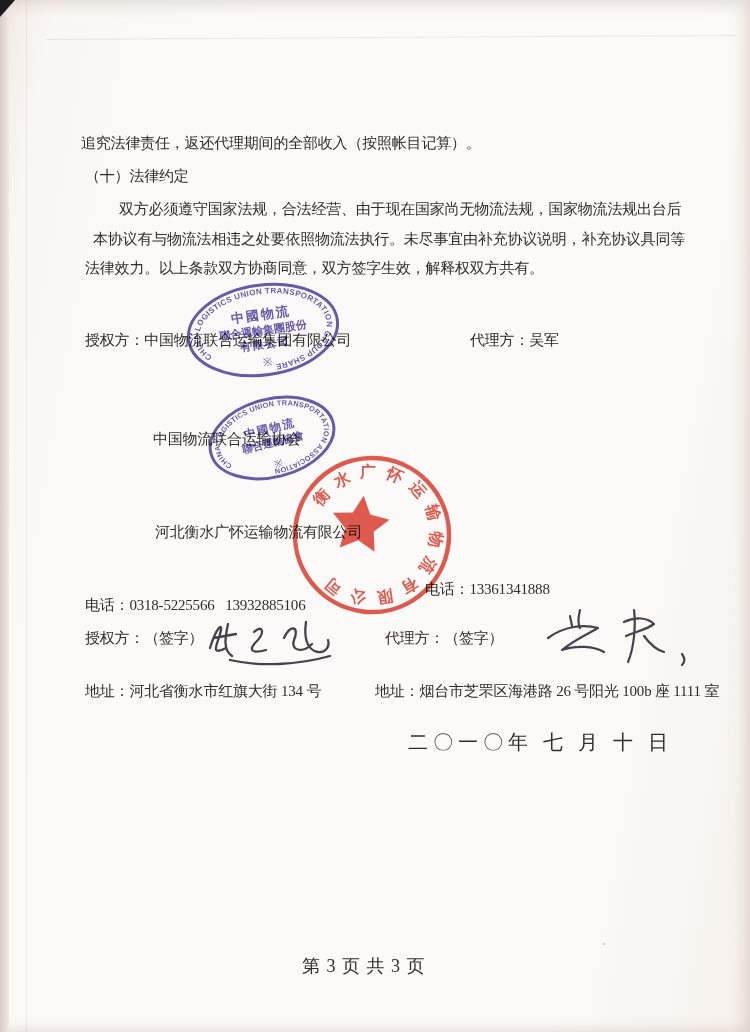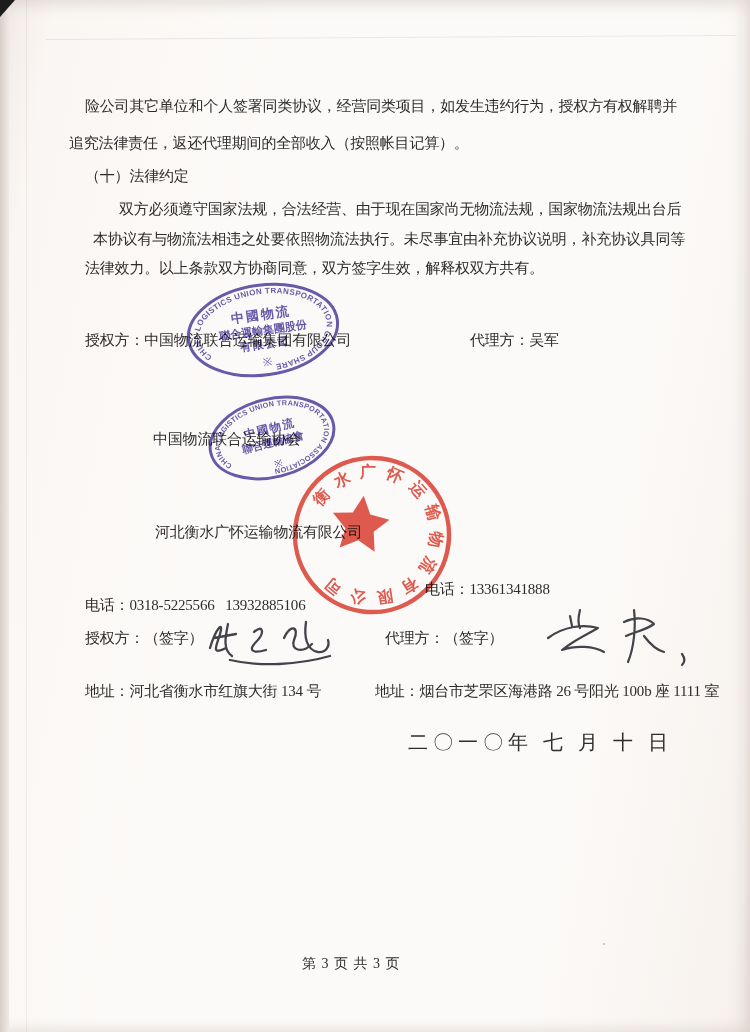--- a/index.html
+++ b/index.html
@@ -25,41 +25,40 @@
 
 <div class="page">
 
   <div class="edge-strip"></div>
   <div class="crease-v"></div>
   <div class="crease-h"></div>
   <div class="corner-mark"></div>
   <div class="speck" style="left:268px;top:271px;width:3px;height:3px;"></div>
   <div class="speck" style="left:603px;top:943px;width:2px;height:2px;opacity:.5;"></div>
 
-  <div class="txt" style="left:85px; top:97px;">险公司其它单位和个人签署同类协议，经营同类项目，如发生违约行为，授权方有权解聘并</div>
-  <div class="txt" style="left:69px; top:134px;">追究法律责任，返还代理期间的全部收入（按照帐目记算）。</div>
+  <div class="txt" style="left:81px; top:134px;">追究法律责任，返还代理期间的全部收入（按照帐目记算）。</div>
   <div class="txt" style="left:85px; top:167px;font-family:Liberation Serif, serif;">（十）法律约定</div>
   <div class="txt" style="left:119px; top:200px;">双方必须遵守国家法规，合法经营、由于现在国家尚无物流法规，国家物流法规出台后</div>
   <div class="txt" style="left:85px; top:230px;margin-left:8px;">本协议有与物流法相违之处要依照物流法执行。未尽事宜由补充协议说明，补充协议具同等</div>
   <div class="txt" style="left:85px; top:259px;">法律效力。以上条款双方协商同意，双方签字生效，解释权双方共有。</div>
 
   <div class="txt" style="left:85px; top:331px;">授权方：中国物流联合运输集团有限公司</div>
   <div class="txt" style="left:470px; top:331px;">代理方：吴军</div>
   <div class="txt" style="left:153px; top:430px;">中国物流联合运输协会</div>
   <div class="txt" style="left:155px; top:523px;">河北衡水广怀运输物流有限公司</div>
 
   <div class="txt" style="left:85px; top:580px;margin-top:16px;">电话：0318-5225566   13932885106</div>
   <div class="txt" style="left:402px; top:580px;margin-left:23px;">电话：13361341888</div>
   <div class="txt" style="left:85px; top:629px;">授权方：（签字）</div>
   <div class="txt" style="left:385px; top:629px;">代理方：（签字）</div>
   <div class="txt" style="left:85px; top:682px;">地址：河北省衡水市红旗大街 134 号</div>
   <div class="txt" style="left:375px; top:682px;">地址：烟台市芝罘区海港路 26 号阳光 100b 座 1111 室</div>
 
   <div class="txt" style="left:408px; top:730px; font-size:20px; letter-spacing:5px;">二〇一〇年 七 月 十 日</div>
-  <div class="txt" style="left:302px; top:956px; font-size:14px; letter-spacing:1px;">第 3 页 共 3 页</div>
+  <div class="txt" style="left:302px; top:956px; font-size:18px; letter-spacing:1px;">第 3 页 共 3 页</div>
 
   <div class="stamp" style="left:168px; top:276px; width:190px; height:108px; transform:rotate(-8deg); opacity:.85;">
     <svg width="190" height="108" viewBox="0 0 190 108">
       <ellipse cx="95" cy="54" rx="75" ry="45" fill="none" stroke-width="3" stroke="#4c3fa0"></ellipse>
       <path id="gring" d="M42.6,74.7 A64,36 0 0 1 147.4,33.3 A64,36 0 0 1 42.6,74.7" fill="none"></path>
       <g fill="#4c3fa0">
         <text class="ring-latin" font-size="8" letter-spacing="0.4"><textPath href="#gring" startOffset="2">CHINA LOGISTICS UNION TRANSPORTATION GROUP SHARE</textPath></text>
         <text x="95" y="43" text-anchor="middle" font-size="13" font-weight="bold" letter-spacing="2">中國物流</text>
         <text x="95" y="58" text-anchor="middle" font-size="11" font-weight="bold">聯合運輸集團股份</text>
         <text x="95" y="72" text-anchor="middle" font-size="11" font-weight="bold" letter-spacing="1.5">有限公司</text>

